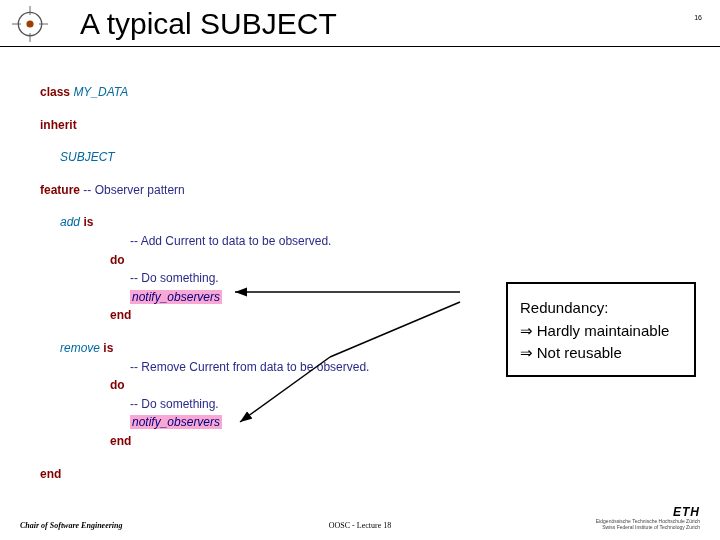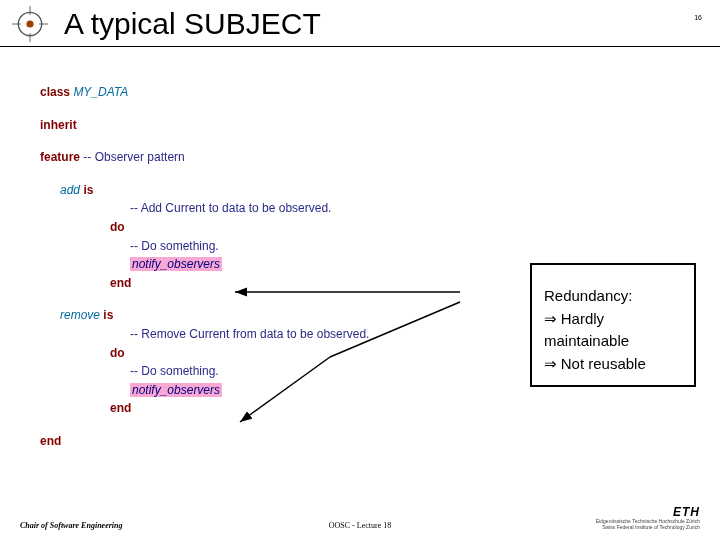--- a/index.html
+++ b/index.html
@@ -10,20 +10,21 @@
     background: #fff;
     position: relative;
     overflow: hidden;
   }
   .header {
     display: flex;
     align-items: center;
     padding: 6px 12px 4px 12px;
     border-bottom: 1.5px solid #000;
     position: relative;
+    gap: 16px;
   }
   .bullet {
     width: 36px;
     height: 36px;
     margin-right: 16px;
     flex-shrink: 0;
   }
   .title {
     font-family: Arial, sans-serif;
     font-size: 30px;
@@ -50,29 +51,29 @@
     font-style: italic;
     color: #000080;
     padding: 0 2px;
   }
   .ind1 { margin-left: 20px; }
   .ind3 { margin-left: 70px; }
   .ind4 { margin-left: 90px; }
   .spaced { margin-top: 14px; }
   .callout {
     position: absolute;
-    top: 216px;
+    top: 235px;
     right: 24px;
     border: 2px solid #000;
     background: #fff;
-    padding: 20px 12px 10px 12px;
+    padding: 13px 12px 10px 12px;
     font-family: Arial, sans-serif;
     font-size: 15px;
     line-height: 1.5;
-    width: 166px;
+    width: 190px;
   }
   .callout .ctitle { font-weight: 400; }
   .arrow-sym { font-family: 'Segoe UI Symbol', Arial; }
   svg.arrows {
     position: absolute;
     top: 0;
     left: 0;
     pointer-events: none;
   }
   .footer {
@@ -113,20 +114,23 @@
   <div>
     <span class="kw">class</span>
     <span> </span>
     <span class="cls">MY_DATA</span>
   </div>
 
   <div class="spaced">
     <span class="kw">inherit</span>
   </div>
 
+  <div class="ind1 spaced">
+    <span class="cls">SUBJECT</span>
+  </div>
 
   <div class="spaced">
     <span class="kw">feature</span>
     <span> </span>
     <span class="cmt">-- Observer pattern</span>
   </div>
 
   <div class="ind1 spaced">
     <span class="cls">add</span>
     <span> </span>

